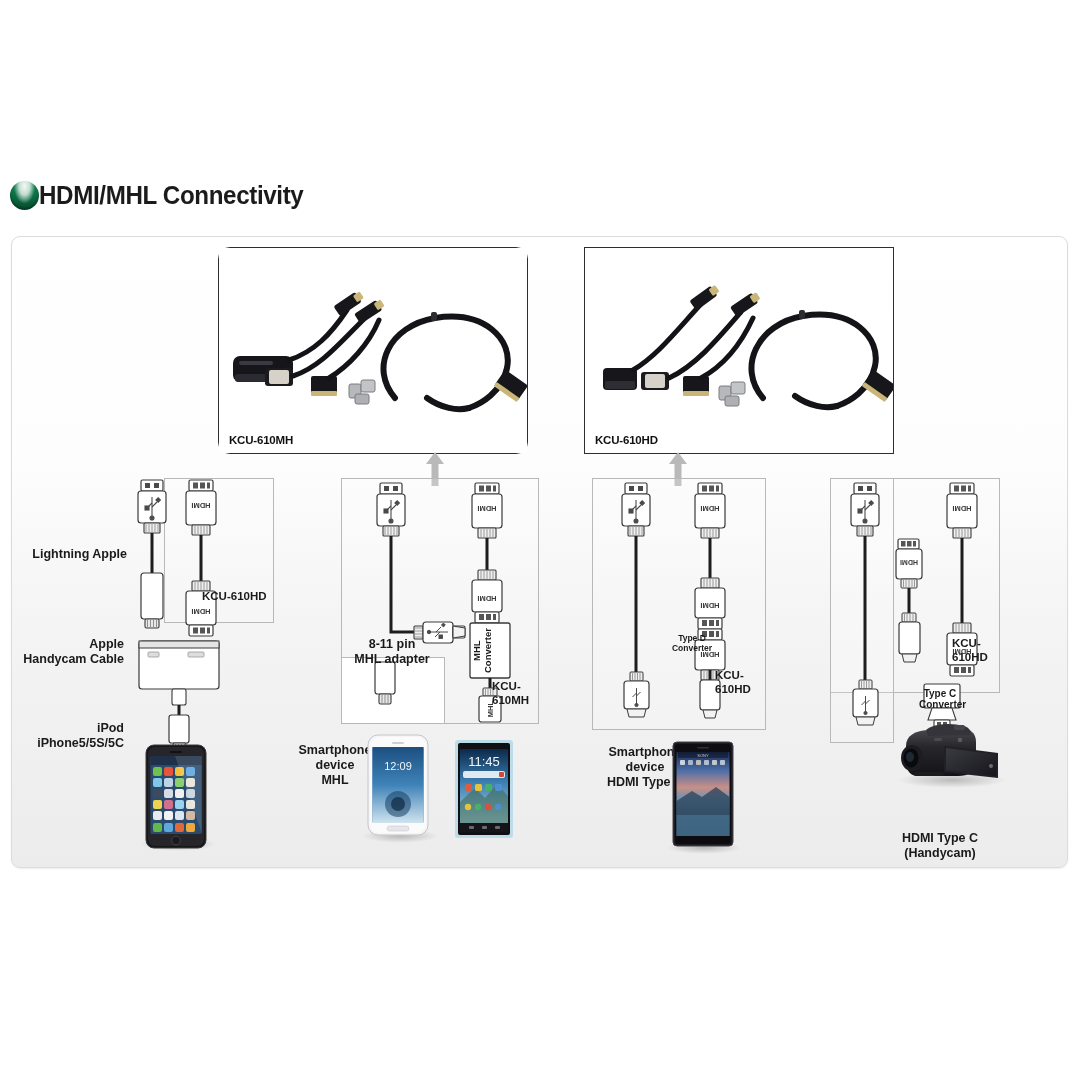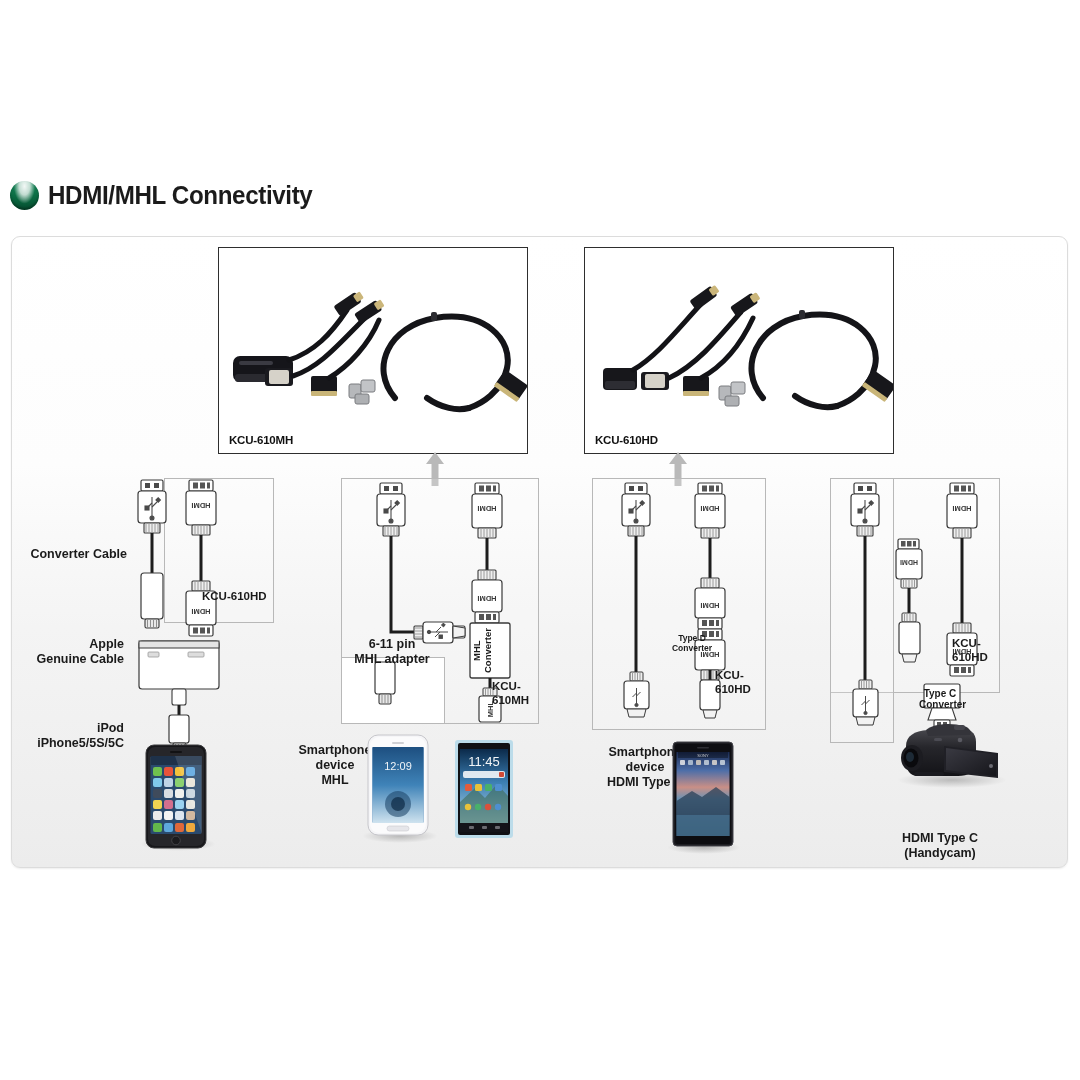--- a/index.html
+++ b/index.html
@@ -6,21 +6,21 @@
   body{
     width:1080px;height:1080px;
     background:#ffffff;
     font-family:"Liberation Sans", sans-serif;
     overflow:hidden;
     position:relative;
   }
   
   #title-bar{
     position:absolute;left:10px;top:180px;
-    display:flex;align-items:center;gap:9px;
+    display:flex;align-items:center;
   }
   #title-bullet{
     width:29px;height:29px;border-radius:50%;
     background:
       radial-gradient(ellipse at 50% 18%, rgba(255,255,255,.95) 0%, rgba(255,255,255,.75) 26%, rgba(255,255,255,0) 52%),
       linear-gradient(#18875a,#0a6b42 55%,#064e30);
     box-shadow:inset 0 -2px 3px rgba(0,0,0,.35);
   }
   #title-text{
     font-size:26px;font-weight:bold;color:#1b1b1b;
@@ -70,21 +70,21 @@
 </head>
 <body>
 
 <div id="title-bar">
   <div id="title-bullet"></div>
   <div id="title-text">HDMI/MHL Connectivity</div>
 </div>
 
 <div id="panel">
 
-  <div class="photo-box" style="left:206px;top:10px;width:308px;height:205px;">
+  <div class="photo-box" style="left:206px;top:10px;width:308px;height:205px;border-radius:12px;">
     <svg class="photo-svg" width="308" height="205" viewBox="0 0 308 205">
       <rect x="0" y="0" width="308" height="205" fill="#ffffff"></rect>
 
       <g>
         <rect x="14" y="108" width="60" height="26" rx="7" fill="#15151a"></rect>
         <rect x="16" y="126" width="56" height="8" rx="3" fill="#2a2a30"></rect>
         <rect x="20" y="113" width="34" height="4" rx="2" fill="#3a3a42"></rect>
         <path d="M70 112 C 95 104 112 86 128 62" stroke="#131317" stroke-width="5" fill="none" stroke-linecap="round"></path>
 
         <g transform="rotate(-34 130 60)">
@@ -252,24 +252,24 @@
       <path d="M57 228 L57 238" stroke="#1d1d1d" stroke-width="3"></path>
       <rect x="47" y="238" width="20" height="28" rx="2.5" fill="#fff" stroke="#3a3a3a" stroke-width="1.2"></rect>
       <rect x="51" y="266" width="13" height="8" rx="1.5" fill="#e9e9e9" stroke="#3a3a3a" stroke-width="1.1"></rect>
       <line x1="53.5" y1="267" x2="53.5" y2="274" stroke="#8f8f8f"></line>
       <line x1="56.5" y1="267" x2="56.5" y2="274" stroke="#8f8f8f"></line>
       <line x1="59.5" y1="267" x2="59.5" y2="274" stroke="#8f8f8f"></line>
       <line x1="62.5" y1="267" x2="62.5" y2="274" stroke="#8f8f8f"></line>
     </g>
   </svg>
 
-  <div class="dlabel big left" style="left:0px;top:310px;width:115px;">Converter Cable</div>
+  <div class="dlabel big left" style="left:0px;top:310px;width:115px;">Lightning Apple</div>
   <div class="dlabel mid" style="left:190px;top:353px;width:80px;text-align:left;">KCU-610HD</div>
   <div class="dlabel big left" style="left:0px;top:400px;width:112px;">Apple
-Genuine Cable</div>
+Handycam Cable</div>
   <div class="dlabel big left" style="left:0px;top:484px;width:112px;">iPod
 iPhone5/5S/5C</div>
 
   <div class="shadow-el" style="left:128px;top:600px;width:76px;height:14px;"></div>
   <svg class="device" style="left:133px;top:507px;" width="62" height="105" viewBox="0 0 62 105">
     <rect x="1" y="1" width="60" height="103" rx="8" fill="#17171a" stroke="#3a3a3d"></rect>
     <rect x="3" y="3" width="56" height="99" rx="7" fill="#26262a"></rect>
     <rect x="5.5" y="12" width="51" height="78" rx="1.5" fill="#2a4a6e"></rect>
     <g>
       <rect x="6" y="12" width="51" height="9" fill="#1b2b40" opacity=".8"></rect>
@@ -401,21 +401,21 @@
       <rect x="23" y="182" width="20" height="32" rx="2.5" fill="#fff" stroke="#3a3a3a" stroke-width="1.2"></rect>
       <rect x="27" y="214" width="12" height="10" rx="1.5" fill="#e9e9e9" stroke="#3a3a3a" stroke-width="1.1"></rect>
       <line x1="30" y1="215" x2="30" y2="224" stroke="#8f8f8f"></line>
       <line x1="33" y1="215" x2="33" y2="224" stroke="#8f8f8f"></line>
       <line x1="36" y1="215" x2="36" y2="224" stroke="#8f8f8f"></line>
     </g>
   </svg>
 
   <div class="dlabel mid" style="left:444px;top:388px;width:52px;font-size:9.5px;writing-mode:vertical-rl;transform:rotate(180deg);height:52px;display:flex;align-items:center;justify-content:center;">MHL
 Converter</div>
-  <div class="dlabel big" style="left:326px;top:400px;width:108px;">6-11 pin
+  <div class="dlabel big" style="left:326px;top:400px;width:108px;">8-11 pin
 MHL adapter</div>
   <div class="dlabel mid" style="left:480px;top:443px;width:56px;text-align:left;">KCU-
 610MH</div>
   <div class="dlabel big" style="left:278px;top:506px;width:90px;">Smartphone
 device
 MHL</div>
 
   <div class="shadow-el" style="left:350px;top:592px;width:76px;height:14px;"></div>
   <svg class="device" style="left:355px;top:497px;" width="62" height="102" viewBox="0 0 62 102">
     <rect x="1" y="1" width="60" height="100" rx="10" fill="#f5f5f7" stroke="#c6c6cb"></rect>

